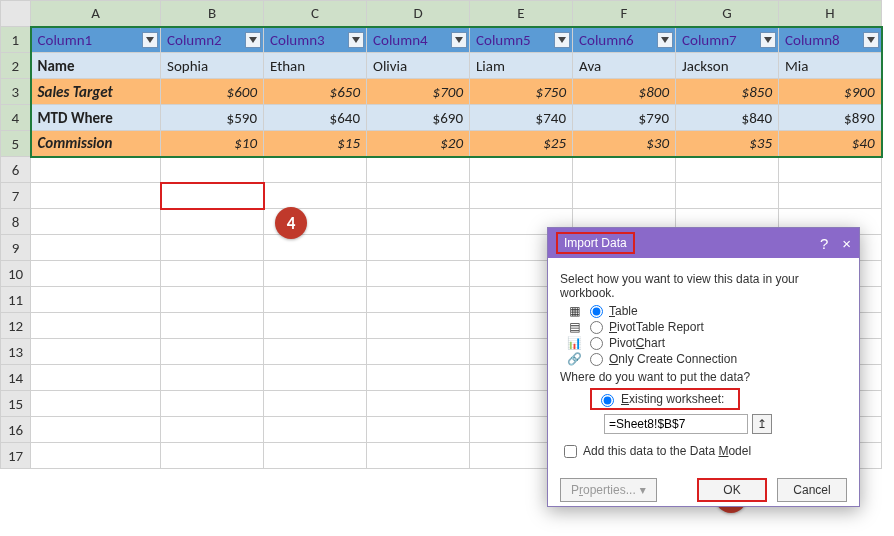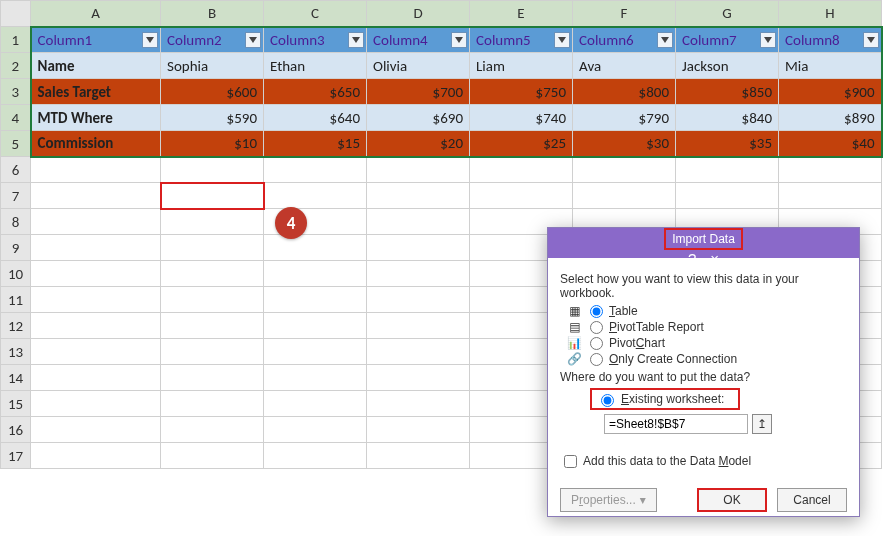--- a/index.html
+++ b/index.html
@@ -61,21 +61,21 @@
     width: 16px;
     height: 16px;
     background: #eef3f8;
     border: 1px solid #6a90b8;
     display: flex;
     align-items: center;
     justify-content: center;
   }
   .table-header .filter svg { width:8px; height:6px; }
   .band1 td { background:#d6e4f2; }
-  .band2 td { background:#c2410c; }
+  .band2 td { background:#fdba74;font-style:italic; }
   .bold { font-weight:700; }
   .num { text-align:right; }
   .data-area { border:2px solid #1f7b3b; }
   .empty td { background:#fff; }
   .cell-sel {
     outline: 2px solid #d91f1f;
     outline-offset: -1px;
   }
 
   .callout {
@@ -99,21 +99,20 @@
     font-size:12px;
     color:#333;
   }
   .dialog .titlebar {
     background:#8a69c9;
     color:#fff;
     height:30px;
     display:flex;align-items:center;
     padding:0 8px;
     justify-content:space-between;
-    flex-direction:column;
   }
   .titlebar .title {
     border:2px solid #d91f1f;
     padding:2px 6px;
     font-size:12px;
   }
   .titlebar .winbtns { display:flex; gap:14px; font-size:15px;}
   .dialog .body { padding:10px 12px 8px; }
   .radio-row, .chk-row {
     display:flex;align-items:center;gap:6px;
@@ -473,21 +472,21 @@
     </div>
     <div class="section-label">Where do you want to put the data?</div>
     <div class="exist-row">
       <input type="radio" checked="" style="">
       <span><u>E</u>xisting worksheet:</span>
     </div>
     <div class="refbox">
       <input type="text" value="=Sheet8!$B$7" style="">
       <span class="picker">↥</span>
     </div>
-    <div class="chk-row" style="margin-left:4px;margin-top:20px;">
+    <div class="chk-row" style="margin-left:4px;margin-top:10px;">
       <input type="checkbox" style="">
       <span>Add this data to the Data <u>M</u>odel</span>
     </div>
   </div>
   <div class="btnrow">
     <div class="btn props">
       <span>P<u>r</u>operties...</span>
       <span style="margin-left:4px">▾</span>
     </div>
     <div class="btn ok">OK</div>

